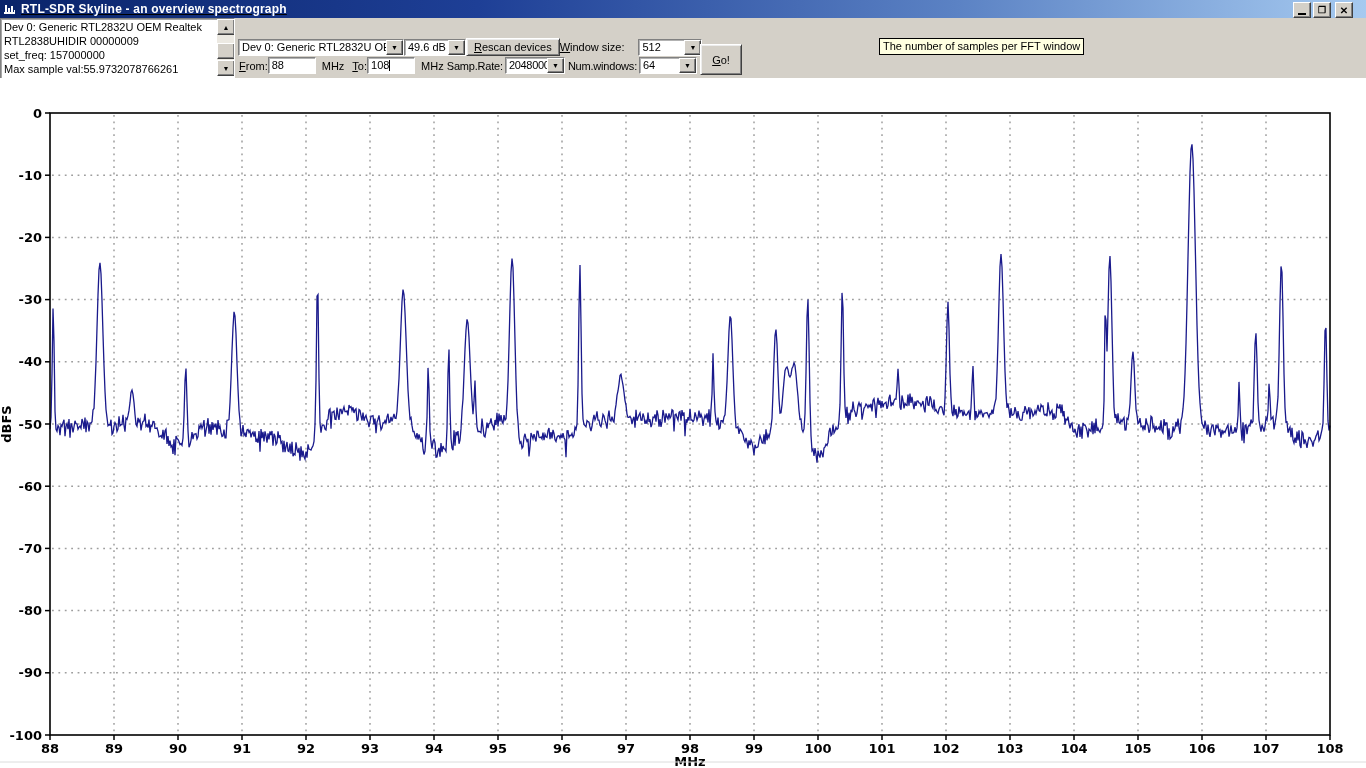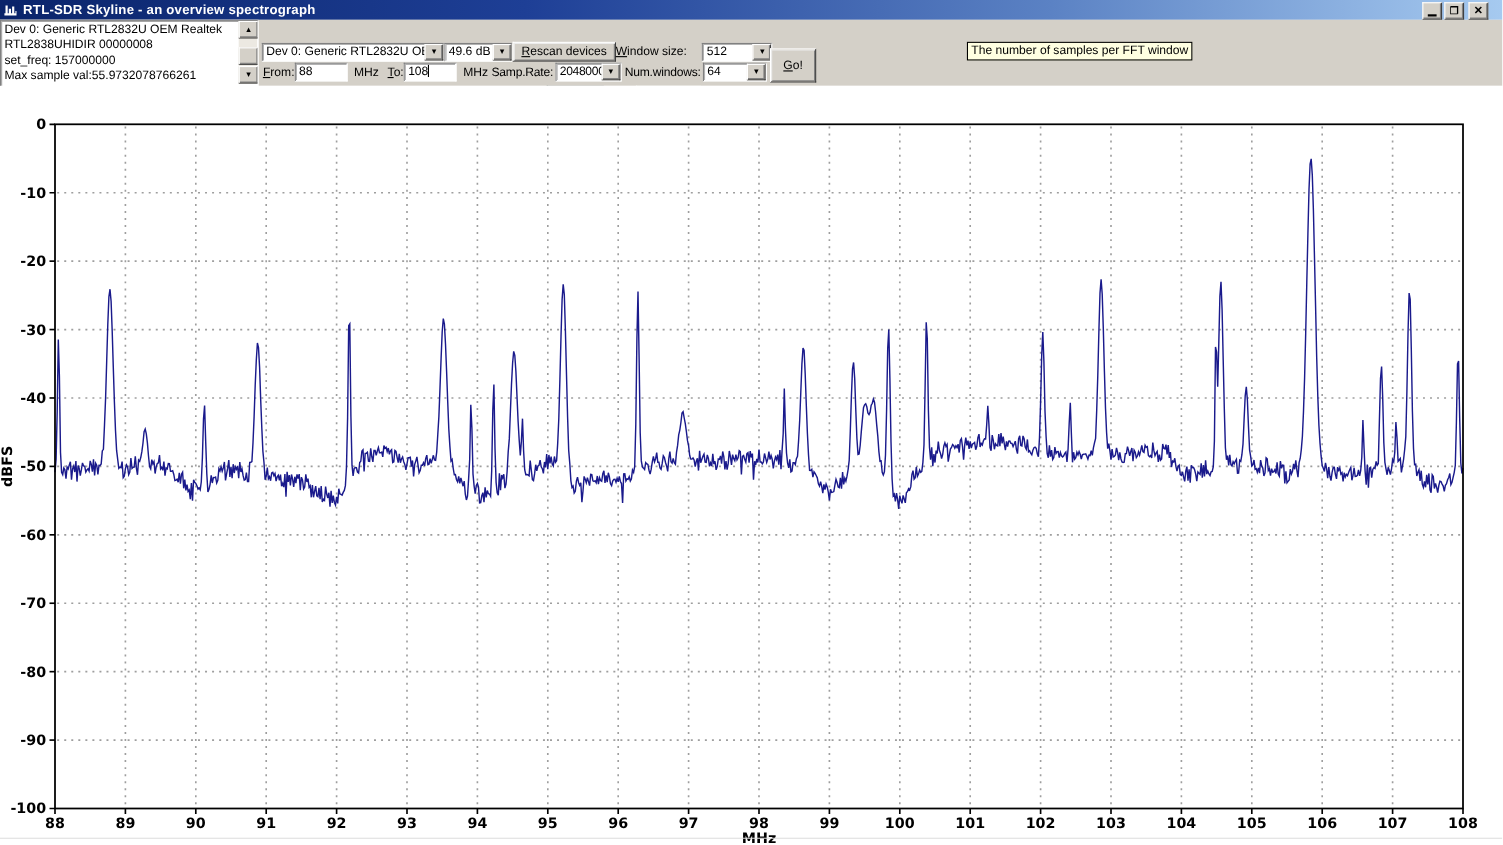--- a/index.html
+++ b/index.html
@@ -1,21 +1,21 @@
 <!DOCTYPE html>
 <html><head>
 <meta charset="utf-8">
 <style>
   html,body{margin:0;padding:0;background:#fff;}
   .screen{position:relative;width:1366px;height:768px;overflow:hidden;background:#fff;
           font-family:"Liberation Sans",sans-serif;font-size:11px;color:#000;}
   
   .titlebar{position:absolute;left:0;top:0;width:1366px;height:18px;
             background:linear-gradient(90deg,#0a246a 0%,#1e3f96 35%,#5b82c4 70%,#a6caf0 100%);
-            display:flex;align-items:center;}
+            display:flex;align-items:center;text-decoration:underline;}
   .app-icon{width:14px;height:14px;margin:0 4px 0 3px;flex:0 0 auto;}
   .title-text{color:#fff;font-weight:bold;font-size:12px;letter-spacing:.2px;white-space:nowrap;}
   .winbtns{position:absolute;right:13px;top:2px;display:flex;}
   .wbtn{width:16px;height:14px;margin-left:2px;background:#d4d0c8;border:1px solid;
         border-color:#fff #404040 #404040 #fff;box-shadow:inset -1px -1px 0 #808080;
         display:flex;align-items:center;justify-content:center;font-size:9px;line-height:9px;
         font-weight:bold;color:#000;}
   .wbtn.close{margin-left:4px;}
   .glyph-min{display:block;width:8px;height:2px;background:#000;margin-top:7px;}
   
@@ -84,21 +84,21 @@
           <span style="font-size:10px;">✕</span>
         </span>
     </span>
   </div>
 
   <div class="toolbar">
 
     <div class="listbox">
       <div class="lb-lines">
         <div>Dev 0: Generic RTL2832U OEM Realtek</div>
-        <div>RTL2838UHIDIR 00000008</div>
+        <div>RTL2838UHIDIR 00000009</div>
         <div>set_freq: 157000000</div>
         <div>Max sample val:55.9732078766261</div>
       </div>
       <div class="scrollbar">
         <span class="sb-btn sb-up">▲</span>
         <span class="sb-thumb"></span>
         <span class="sb-btn sb-down">▼</span>
       </div>
     </div>
 

